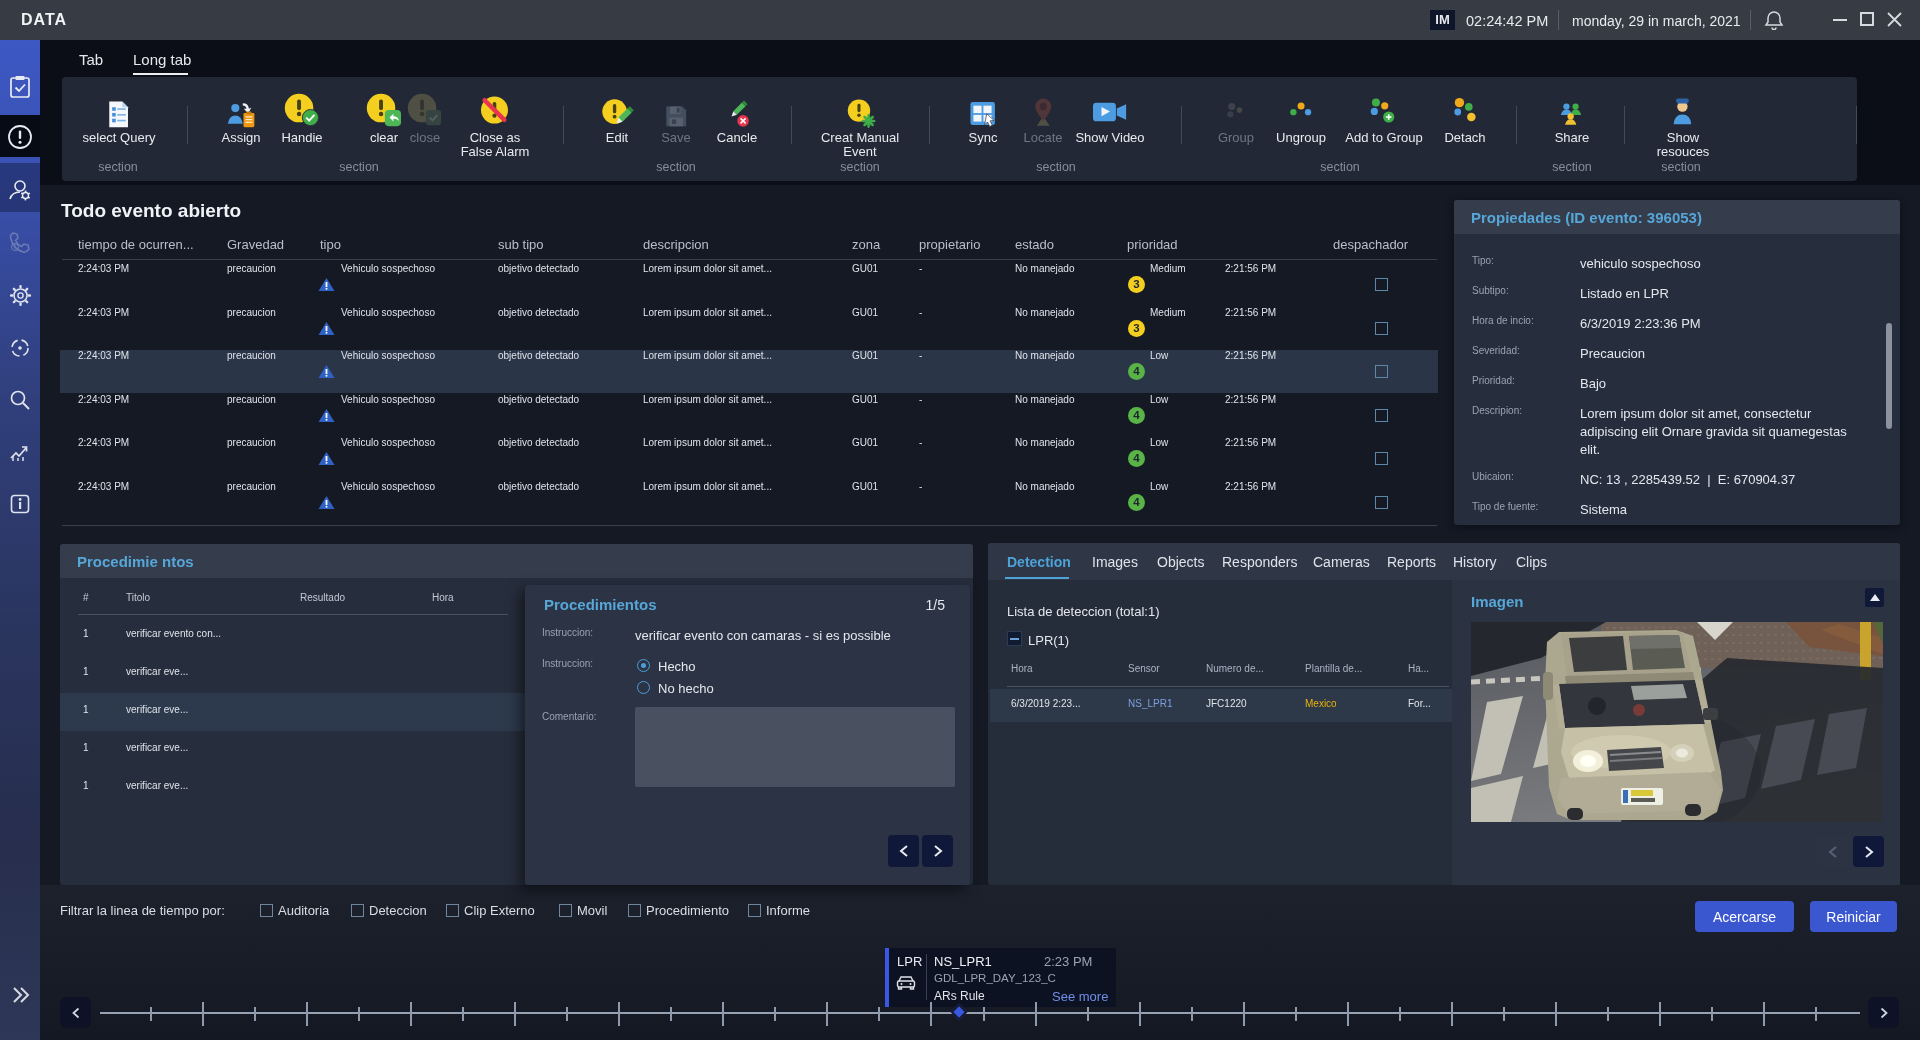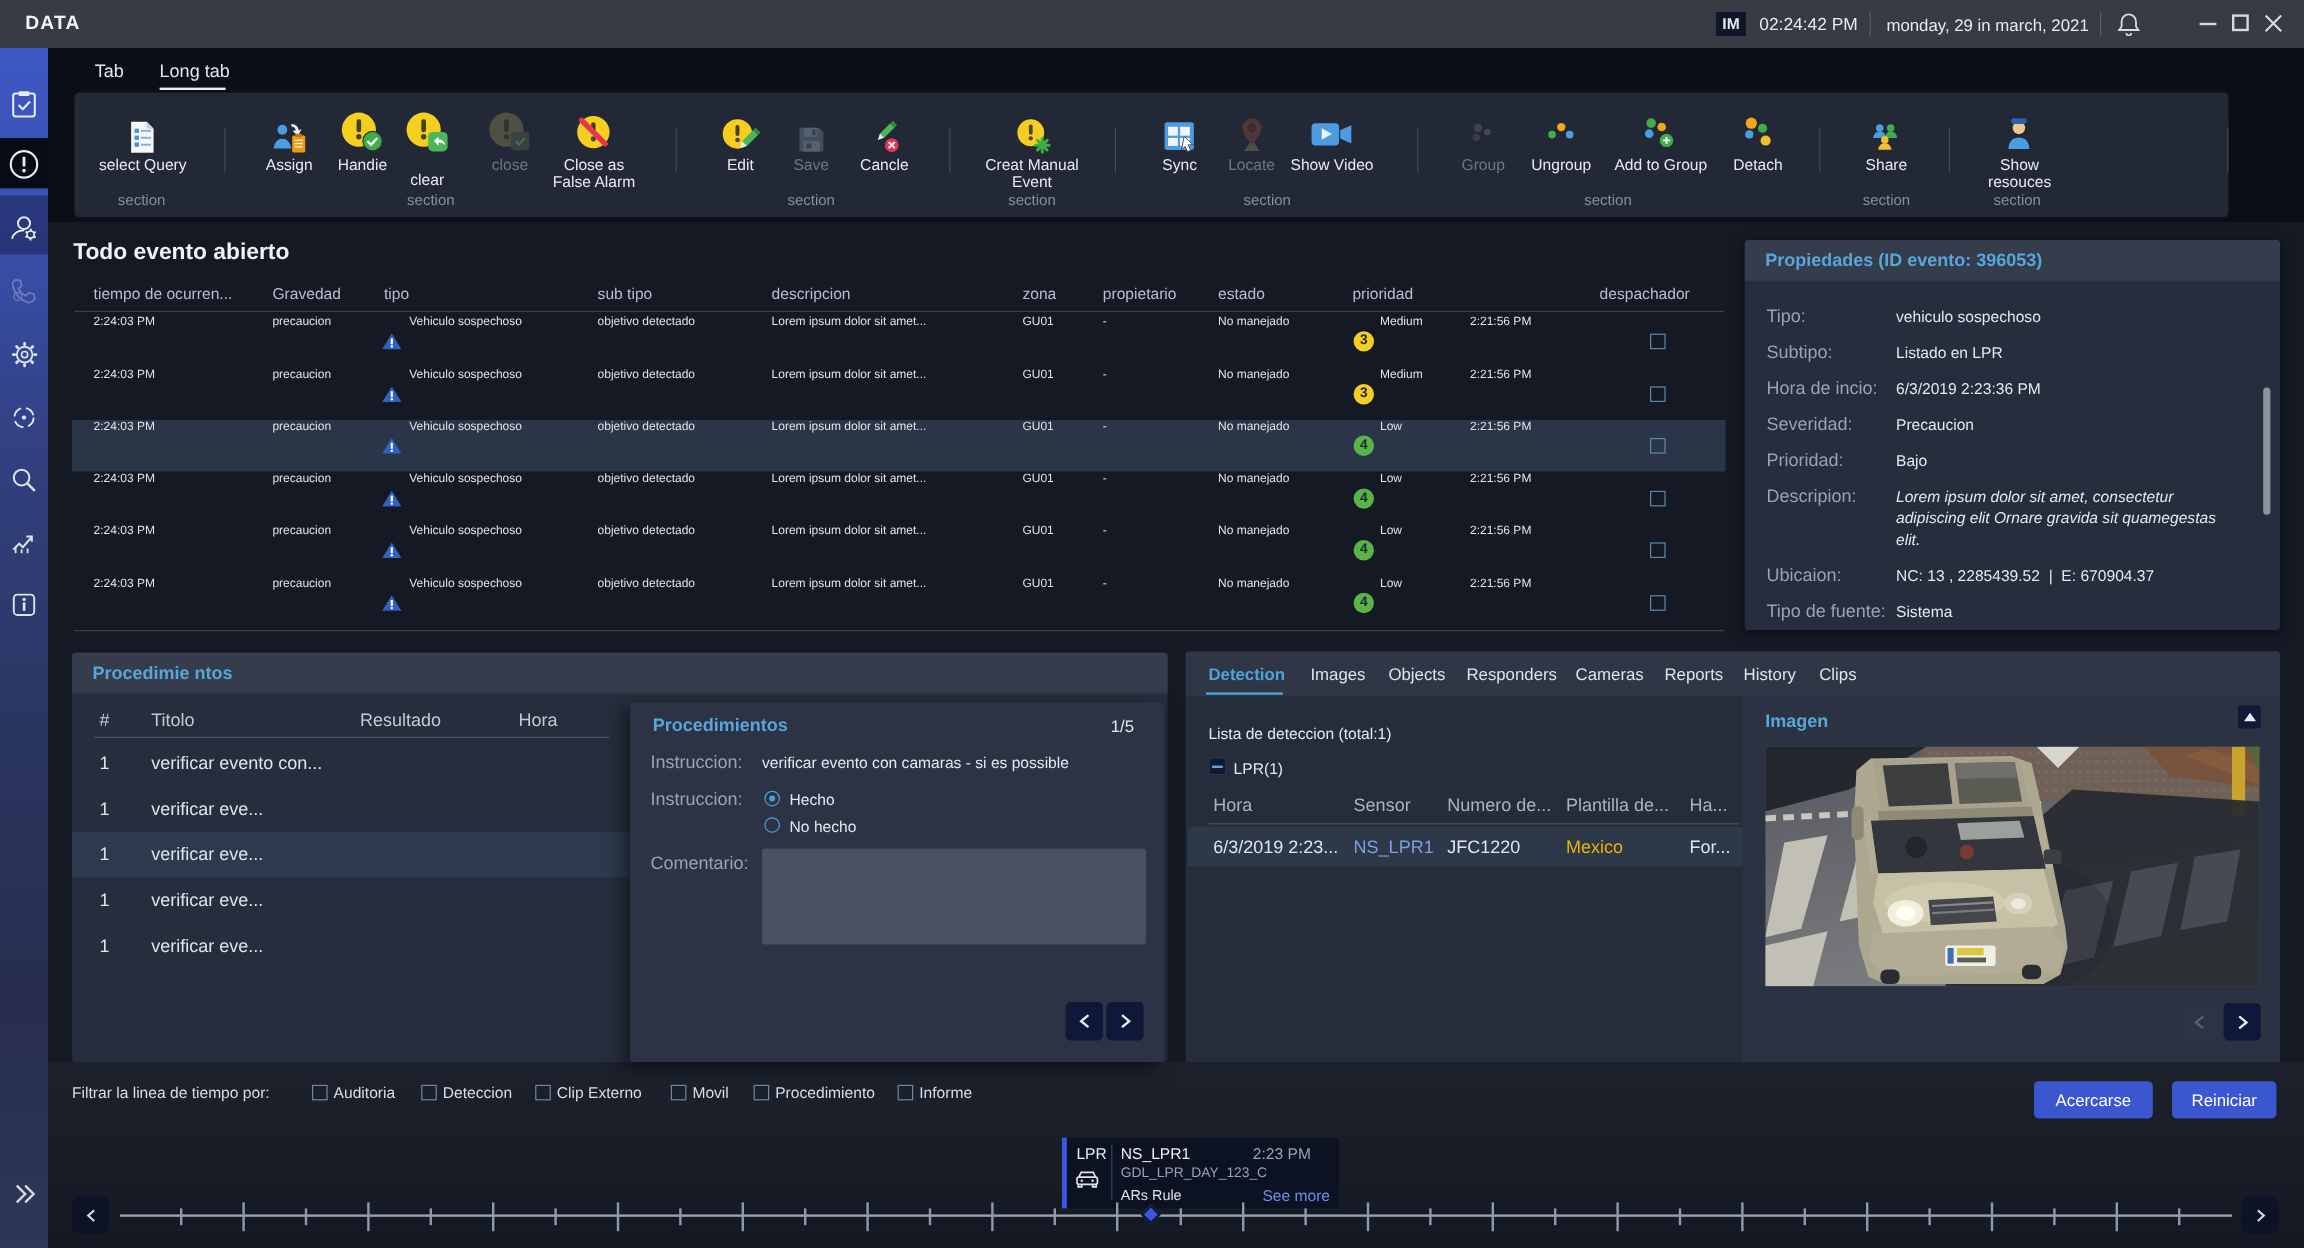--- a/index.html
+++ b/index.html
@@ -27,21 +27,21 @@
 #evtitle { left:61px; top:200px; font-size:19px; font-weight:bold; color:#f0f2f5; }
 .th { position:absolute; top:237px; font-size:13px; color:#b7bfcc; }
 .tr { position:absolute; left:60px; width:1378px; height:43px; }
 .tr.sel { background:#2a3547; }
 .td { position:absolute; top:0; font-size:10px; color:#dfe3ea; white-space:nowrap; }
 .pbadge { position:absolute; top:13px; width:17px; height:17px; border-radius:50%; font-size:11.5px; font-weight:bold; color:#1e2430; text-align:center; line-height:17px; }
 .cbx { position:absolute; width:13px; height:13px; border:1px solid #5d87a8; }
 .panel { background:#262d3c; border-radius:3px; }
 .phead { position:absolute; left:0; top:0; width:100%; height:34px; background:#353c4c; border-radius:3px 3px 0 0; }
 .phead span { position:absolute; left:17px; top:9px; font-size:15px; font-weight:bold; color:#56a7d8; }
-.plabel { position:absolute; font-size:15px; color:#99a3b2; }
+.plabel { position:absolute; font-size:10px; color:#99a3b2; }
 .pvalue { position:absolute; font-size:13px; color:#e4e8ee; line-height:18px; }
 #props { left:1454px; top:200px; width:446px; height:325px; box-shadow:0 2px 10px rgba(0,0,0,.45); }
 #pscroll { left:1886px; top:323px; width:6px; height:106px; background:#8d939e; border-radius:3px; }
 #procpanel { left:60px; top:544px; width:913px; height:341px; }
 #procover { left:525px; top:585px; width:445px; height:300px; background:#2b3344; border-radius:3px; box-shadow:-5px 5px 14px rgba(0,0,0,.5); }
 .navbtn { position:absolute; width:31px; height:32px; background:#0f1838; border-radius:4px; display:flex; align-items:center; justify-content:center; }
 #detect { left:988px; top:543px; width:912px; height:342px; background:#252c3a; border-radius:3px; }
 .dtab { position:absolute; top:11px; font-size:14px; color:#dfe3ea; }
 .dtab.act { color:#4da3d8; font-weight:bold; }
 .filterlab { position:absolute; font-size:13px; color:#d9dde4; }
@@ -205,21 +205,21 @@
             <rect x="16.964285714285715" y="8.892857142857142" width="4.071428571428571" height="11.25" rx="1.9285714285714286" fill="#474214"></rect>
             <circle cx="19" cy="24.214285714285715" r="2.357142857142857" fill="#474214"></circle>
             <circle cx="31" cy="28" r="8.5" fill="#3fae49"></circle>
             <circle cx="31" cy="28" r="8.5" fill="none" stroke="#2c2f38" stroke-width="1"></circle>
             <path d="M26.5 28 l3.2 3.2 l5.5 -6" fill="none" stroke="#fff" stroke-width="2"></path>
           </g>
         </svg>
       </div>
       <div class="rlab">Handie</div>
     </div>
-<div class="rib" style="left:356px;top:89px;transform:translateX(-50%);gap:12px;">
+<div class="rib" style="left:384px;top:89px;transform:translateX(-50%);">
       <div class="ric">
         <svg width="42" height="38" viewBox="0 0 42 38" style="">
           <g transform="scale(0.95)">
             <circle cx="19" cy="18" r="15" fill="#f4cf20"></circle>
             <rect x="16.964285714285715" y="8.892857142857142" width="4.071428571428571" height="11.25" rx="1.9285714285714286" fill="#474214"></rect>
             <circle cx="19" cy="24.214285714285715" r="2.357142857142857" fill="#474214"></circle>
             <rect x="23" y="20" width="17" height="17" rx="4" fill="#4db758"></rect>
             <path d="M28 28 l4 -4 v2.5 q5 0 6 5 q-2.5 -2.5 -6 -2.2 v2.7 z" fill="#fff"></path>
           </g>
         </svg>
@@ -590,21 +590,21 @@
       <div class="pvalue" style="left:126px;top:55px;width:295px;">vehiculo sospechoso</div>
 <div class="plabel" style="left:18px;top:85px;">Subtipo:</div>
       <div class="pvalue" style="left:126px;top:85px;width:295px;">Listado en LPR</div>
 <div class="plabel" style="left:18px;top:115px;">Hora de incio:</div>
       <div class="pvalue" style="left:126px;top:115px;width:295px;">6/3/2019 2:23:36 PM</div>
 <div class="plabel" style="left:18px;top:145px;">Severidad:</div>
       <div class="pvalue" style="left:126px;top:145px;width:295px;">Precaucion</div>
 <div class="plabel" style="left:18px;top:175px;">Prioridad:</div>
       <div class="pvalue" style="left:126px;top:175px;width:295px;">Bajo</div>
 <div class="plabel" style="left:18px;top:205px;">Descripion:</div>
-      <div class="pvalue" style="left:126px;top:205px;width:295px;font-style:italic;">Lorem ipsum dolor sit amet, consectetur<br>adipiscing elit Ornare gravida sit quamegestas<br>elit.</div>
+      <div class="pvalue" style="left:126px;top:205px;width:295px;">Lorem ipsum dolor sit amet, consectetur<br>adipiscing elit Ornare gravida sit quamegestas<br>elit.</div>
 <div class="plabel" style="left:18px;top:271px;">Ubicaion:</div>
       <div class="pvalue" style="left:126px;top:271px;width:295px;">NC: 13 , 2285439.52&nbsp; |&nbsp; E: 670904.37</div>
 <div class="plabel" style="left:18px;top:301px;">Tipo de fuente:</div>
       <div class="pvalue" style="left:126px;top:301px;width:295px;">Sistema</div>
 </div>
 <div class="abs" id="pscroll"></div>
 <div class="abs panel" id="procpanel">
       <div class="phead">
         <span>Procedimie ntos</span>
       </div>

